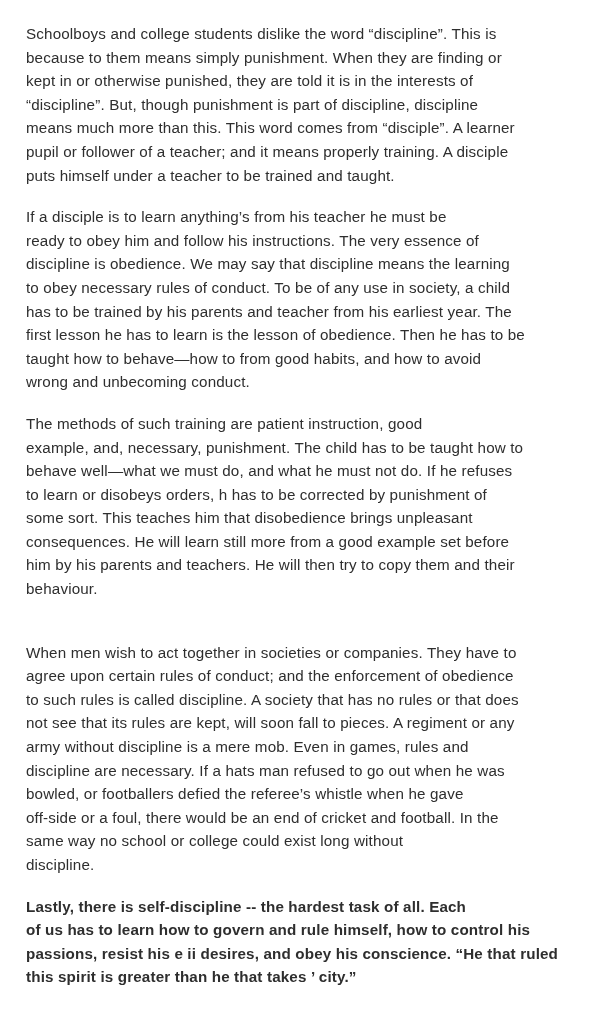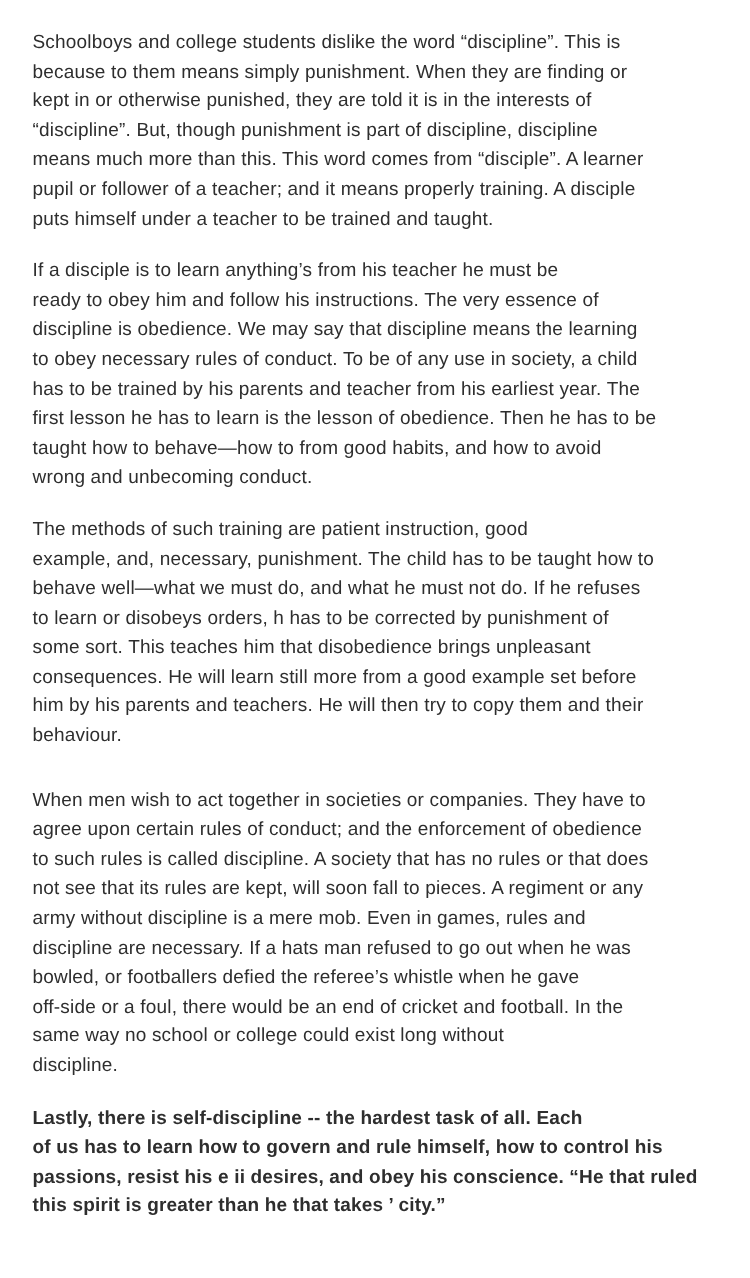--- a/index.html
+++ b/index.html
@@ -23,21 +23,21 @@
   .para {
     font-size: 15.2px;
     line-height: 23.6px;
     color: #2e2e2e;
     margin: 0 0 18px 0;
     text-align: left;
     white-space: pre-line;
     letter-spacing: 0.01em;
   }
   .para.gap-large {
-    margin-bottom: 28px;
+    margin-bottom: 40px;
   }
   .para:last-child {
     margin-bottom: 0;
     font-weight: bold;
   }
 </style>
 </head>
 <body>
 
 <div class="page">

